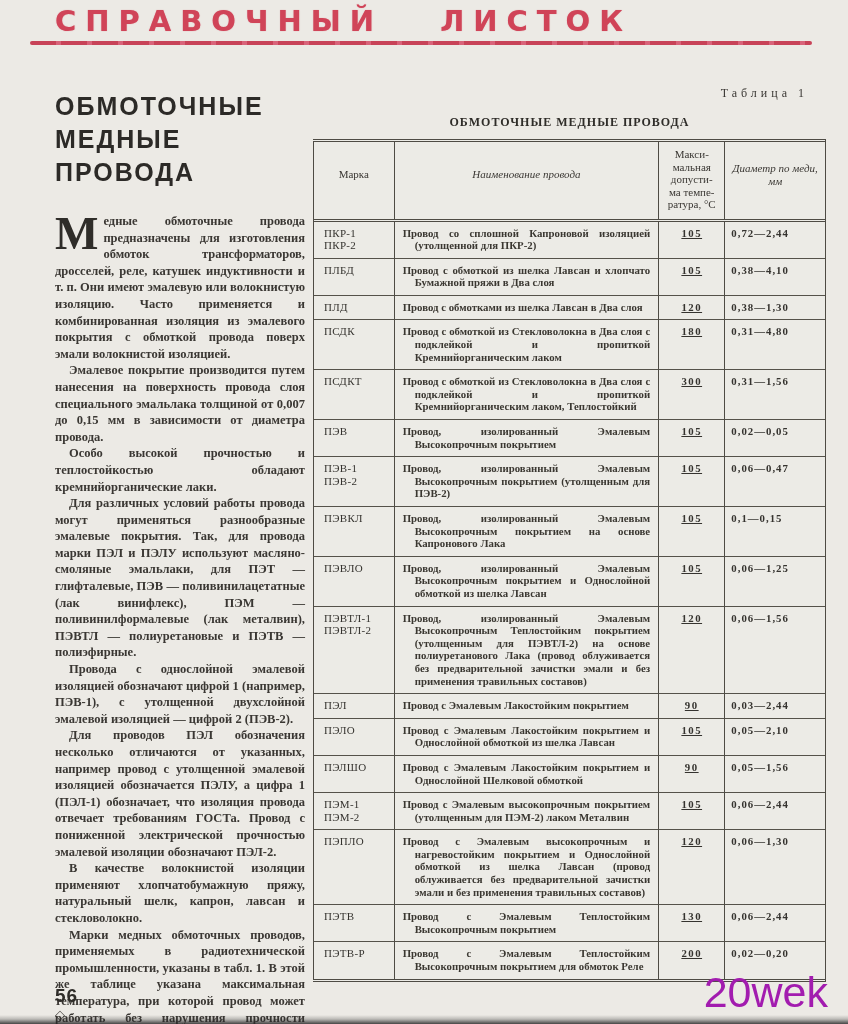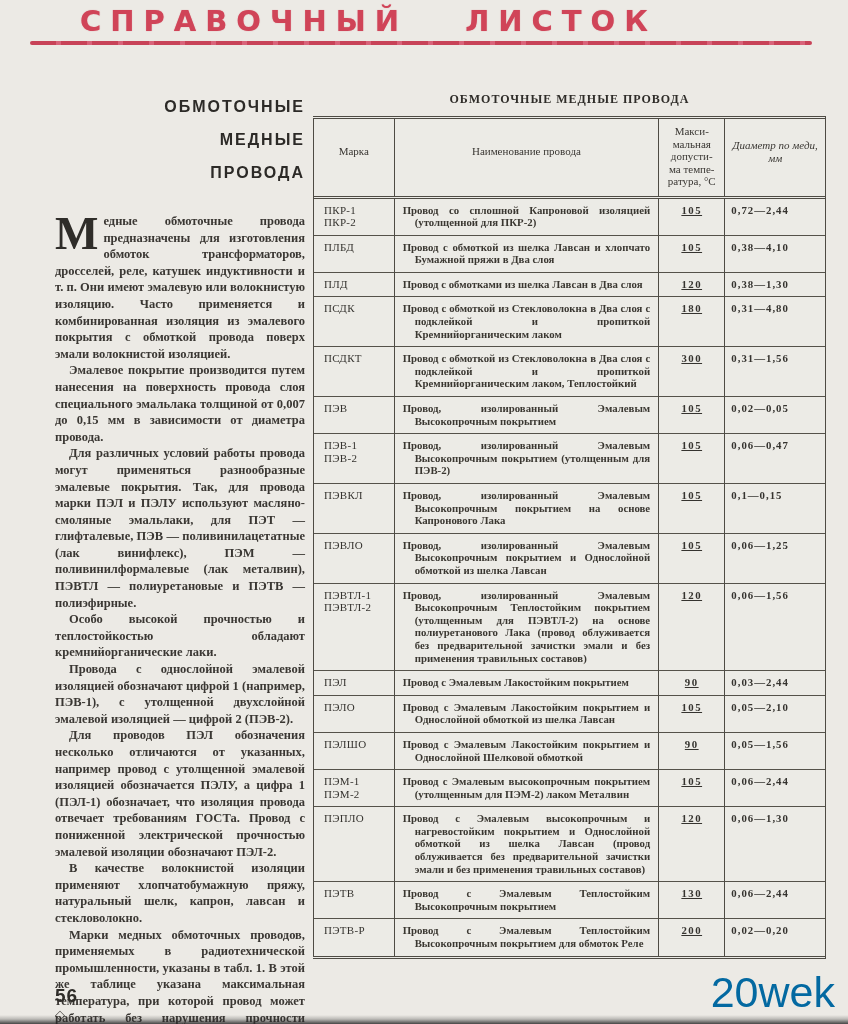--- a/index.html
+++ b/index.html
@@ -17,34 +17,33 @@
   .masthead-title{
     font-family:"DejaVu Sans","Liberation Sans",sans-serif;
     font-weight:bold;
     font-size:29px;
     color:#d2terra;
     color:#d04458;
     letter-spacing:9px;
     word-spacing:38px;
     white-space:nowrap;
     text-shadow:0 0 1px rgba(208,68,88,.55);
-    margin-left:25px;
   }
   .masthead-rule{
     position:absolute;left:30px;top:41px;width:782px;height:4px;
     background:repeating-linear-gradient(90deg,#c84358 0 26px,#d9647a 26px 31px);
     border-radius:2px;
   }
   
   .content{position:absolute;left:0;top:78px;width:848px;display:flex;}
   .article-col{width:250px;margin-left:55px;flex:none;}
   .article-title{
     font-family:"Liberation Sans","DejaVu Sans",sans-serif;
-    font-weight:bold;font-size:16px;line-height:33px;
-    letter-spacing:2px;text-align:right;
+    font-weight:bold;font-size:25px;line-height:33px;
+    letter-spacing:2px;text-align:left;
     white-space:pre-line;
     margin:12px 0 24px 0;color:#2c2a27;
   }
   .article-body p{
     margin:0;font-size:12.5px;line-height:16.6px;font-weight:bold;
     text-align:justify;text-indent:14px;color:#3a3733;
   }
   .article-body p.first{text-indent:0;}
   .dropcap{
     float:left;font-size:46px;line-height:38px;
@@ -71,21 +70,21 @@
   col.c-mark{width:80px;}
   col.c-name{width:264px;}
   col.c-temp{width:66px;}
   col.c-dia{width:100px;}
   table.wire thead th{
     border-bottom:3px double #4e4b44;
     font-size:11px;line-height:12.5px;text-align:center;
     padding:10px 2px 8px 2px;color:#3a3733;
   }
   table.wire thead th.h-mark{padding-top:26px;}
-  table.wire thead th.h-name{padding-top:26px;}
+  table.wire thead th.h-name{padding-top:26px;font-style:italic;}
   table.wire thead th.h-temp{white-space:pre-line;padding-top:6px;}
   table.wire thead th.h-dia{padding-top:20px;font-style:italic;}
   table.wire th + th, table.wire td + td{border-left:1px solid #4e4b44;margin-top:38px;}
   table.wire tbody tr + tr td{border-top:1px solid #55524a;}
   table.wire td{font-size:10.8px;line-height:12.6px;padding:5px 6px 6px 6px;color:#35332f;}
   table.wire td.col-mark{white-space:pre-line;padding-left:10px;font-size:11px;letter-spacing:.3px;}
   table.wire td.col-name{
     font-weight:bold;text-align:justify;
     padding-left:20px;text-indent:-12px;padding-right:8px;color:#3a3731;
   }
@@ -94,23 +93,23 @@
   
   .footer{
     position:absolute;left:43px;top:985px;
     display:flex;align-items:baseline;
     font-family:"Liberation Sans","DejaVu Sans",sans-serif;color:#2f2d29;flex-direction:column;
   }
   .footer-page{font-size:19px;font-weight:bold;letter-spacing:1px;}
   .footer-diamond{font-size:13px;margin:0 10px 0 12px;color:#3a3733;}
   .footer-issue{font-size:11px;font-weight:bold;letter-spacing:2.5px;}
   .watermark{
-    position:absolute;right:13px;top:968px;
+    position:absolute;right:20px;top:968px;
     font-family:"Liberation Sans","DejaVu Sans",sans-serif;
-    font-size:43px;color:#0369a1;letter-spacing:0;text-align:center;
+    font-size:43px;color:#a21caf;letter-spacing:0;text-align:center;
   }
   .bottom-edge{
     position:absolute;left:0;bottom:0;width:100%;height:9px;
     background:linear-gradient(to bottom,rgba(40,40,40,0) 0%,rgba(45,45,45,.25) 45%,rgba(40,40,40,.85) 100%);
     pointer-events:none;
   }
 </style>
 </head>
 <body>
 
@@ -123,30 +122,31 @@
 
   <div class="content">
 
     <div class="article-col">
       <div class="article-title">ОБМОТОЧНЫЕ
 МЕДНЫЕ
 ПРОВОДА</div>
       <div class="article-body">
         <p class="first"><span class="dropcap">М</span><span>едные обмоточные провода предназначены для изготовления обмоток трансформаторов, дросселей, реле, катушек индуктивности и т. п. Они имеют эмалевую или волокнистую изоляцию. Часто применяется и комбинированная изоляция из эмалевого покрытия с обмоткой провода поверх эмали волокнистой изоляцией.</span></p>
         <p>Эмалевое покрытие производится путем нанесения на поверхность провода слоя специального эмальлака толщиной от 0,007 до 0,15 мм в зависимости от диаметра провода.</p>
+        <p>Особо высокой прочностью и теплостойкостью обладают кремнийорганические лаки.</p>
         <p>Для различных условий работы провода могут применяться разнообразные эмалевые покрытия. Так, для провода марки ПЭЛ и ПЭЛУ используют масляно-смоляные эмальлаки, для ПЭТ — глифталевые, ПЭВ — поливинилацетатные (лак винифлекс), ПЭМ — поливинилформалевые (лак металвин), ПЭВТЛ — полиуретановые и ПЭТВ — полиэфирные.</p>
-        <p>Особо высокой прочностью и теплостойкостью обладают кремнийорганические лаки.</p>
         <p>Провода с однослойной эмалевой изоляцией обозначают цифрой 1 (например, ПЭВ-1), с утолщенной двухслойной эмалевой изоляцией — цифрой 2 (ПЭВ-2).</p>
         <p>Для проводов ПЭЛ обозначения несколько отличаются от указанных, например провод с утолщенной эмалевой изоляцией обозначается ПЭЛУ, а цифра 1 (ПЭЛ-1) обозначает, что изоляция провода отвечает требованиям ГОСТа. Провод с пониженной электрической прочностью эмалевой изоляции обозначают ПЭЛ-2.</p>
         <p>В качестве волокнистой изоляции применяют хлопчатобумажную пряжу, натуральный шелк, капрон, лавсан и стекловолокно.</p>
         <p>Марки медных обмоточных проводов, применяемых в радиотехнической промышленности, указаны в табл. 1. В этой же таблице указана максимальная температура, при которой провод может работать без нарушения прочности изоляции, и предельные диаметры медной токопроводящей жилы. Максимальный</p>
       </div>
     </div>
 
     <div class="table-col">
+      <div class="table-label">Таблица 1</div>
       <div class="table-caption">ОБМОТОЧНЫЕ МЕДНЫЕ ПРОВОДА</div>
       <div class="table-frame">
         <table class="wire">
           <colgroup>
             <col class="c-mark">
               <col class="c-name">
               <col class="c-temp">
               <col class="c-dia">
           </colgroup>
           <thead>

